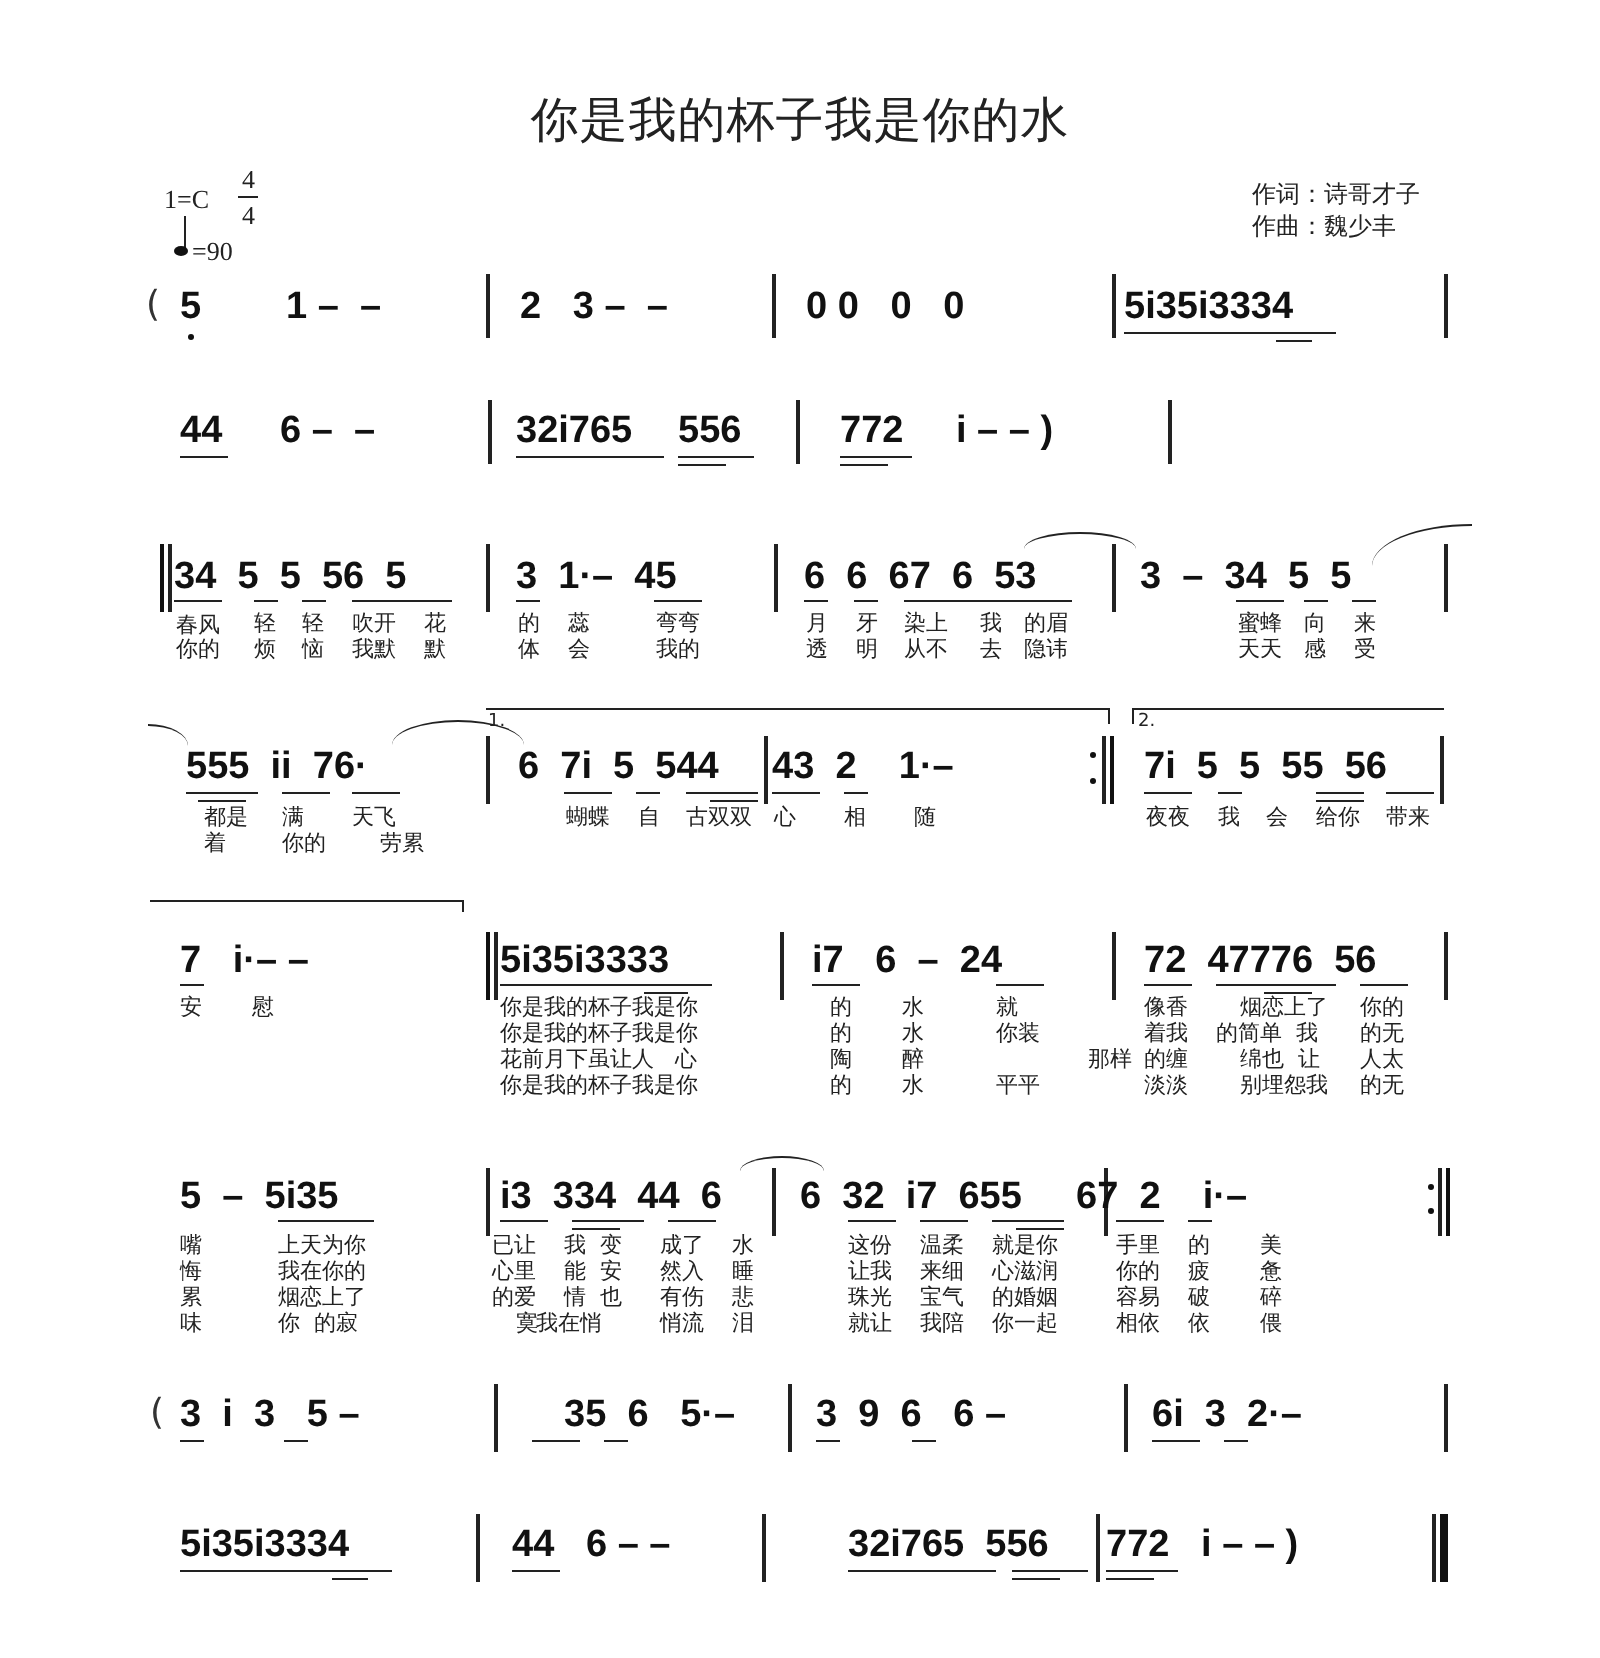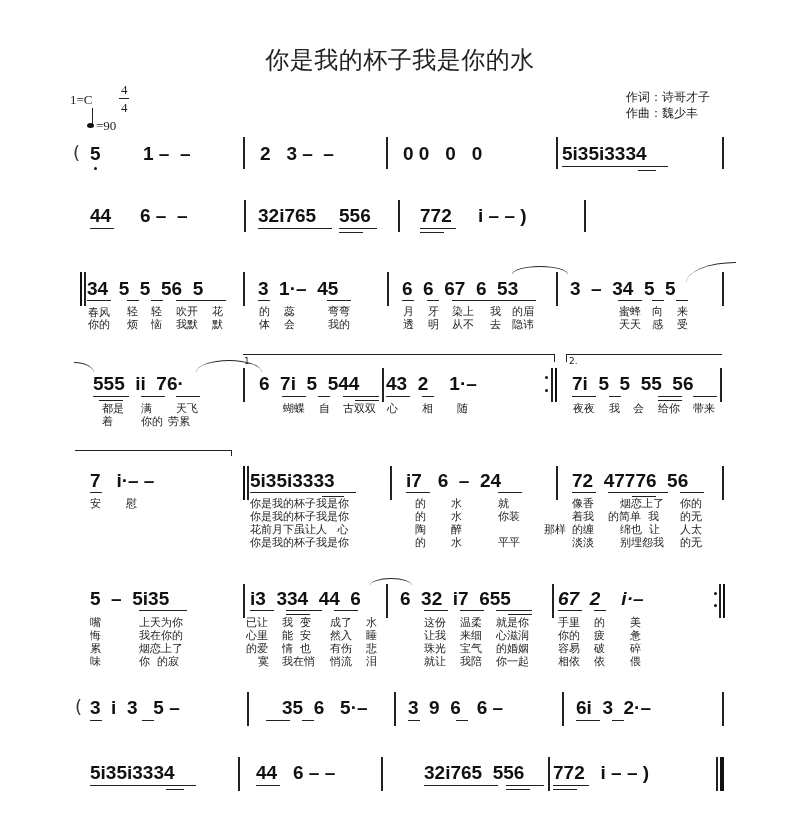--- a/index.html
+++ b/index.html
@@ -18,21 +18,21 @@
   .voltaL { position:absolute; width:1px; background:#222; }
   .vnum { position:absolute; font-size:9px; color:#222; }
   .paren { position:absolute; font-size:18px; color:#333; }
   .rdot { position:absolute; width:3px; height:3px; border-radius:50%; background:#111; }
 </style>
 </head>
 <body>
 
 <div class="abs title">你是我的杯子我是你的水</div>
 
-<div class="abs meta" style="left:70px;top:92px;">1=C</div>
+<div class="abs meta" style="left:82px;top:92px;">1=C</div>
 <div class="abs meta" style="left:121px;top:82px;">4</div>
 <div class="abs" style="left:119px;top:98px;width:10px;height:1px;background:#222;"></div>
 <div class="abs meta" style="left:121px;top:100px;">4</div>
 <div class="abs" style="left:92px;top:108px;width:1px;height:18px;background:#222;"></div>
 <div class="abs" style="left:87px;top:123px;width:7px;height:5px;border-radius:50%;background:#111;"></div>
 <div class="abs meta" style="left:96px;top:118px;">=90</div>
 
 <div class="abs credits" style="left:626px;top:90px;">作词：诗哥才子</div>
 <div class="abs credits" style="left:626px;top:106px;">作曲：魏少丰</div>
 
@@ -178,21 +178,21 @@
   <span class="lyr" style="left:422px;top:402px;">相</span>
   <span class="lyr" style="left:457px;top:402px;">随</span>
   <span class="lyr" style="left:573px;top:402px;">夜夜</span>
   <span class="lyr" style="left:609px;top:402px;">我</span>
   <span class="lyr" style="left:633px;top:402px;">会</span>
   <span class="lyr" style="left:658px;top:402px;">给你</span>
   <span class="lyr" style="left:693px;top:402px;">带来</span>
 
   <span class="lyr" style="left:102px;top:415px;">着</span>
   <span class="lyr" style="left:141px;top:415px;">你的</span>
-  <span class="lyr" style="left:168px;top:415px;">劳累</span>
+  <span class="lyr" style="left:190px;top:415px;">劳累</span>
 </div>
 
 <div>
   <div class="volta" style="left:75px;top:450px;width:156px;"></div>
   <div class="voltaL" style="left:231px;top:450px;height:6px;"></div>
   <span class="note" style="left:90px;top:470px;">7   i·– –</span>
   <div class="ul" style="left:90px;top:492px;width:12px;"></div>
   <div class="dbar" style="left:243px;top:466px;height:34px;"></div>
   <div class="barline" style="left:247px;top:466px;height:34px;"></div>
   <span class="note" style="left:250px;top:470px;">5i35i3333</span>
@@ -255,21 +255,21 @@
   <div class="ul" style="left:286px;top:614px;width:24px;"></div>
   <div class="ul" style="left:334px;top:610px;width:24px;"></div>
   <div class="slur" style="left:370px;top:578px;width:42px;height:14px;"></div>
   <div class="barline" style="left:386px;top:584px;height:34px;"></div>
   <span class="note" style="left:400px;top:588px;">6  32  i7  655</span>
   <div class="ul" style="left:424px;top:610px;width:24px;"></div>
   <div class="ul" style="left:460px;top:610px;width:24px;"></div>
   <div class="ul" style="left:496px;top:610px;width:36px;"></div>
   <div class="ul" style="left:508px;top:614px;width:24px;"></div>
   <div class="barline" style="left:552px;top:584px;height:34px;"></div>
-  <span class="note" style="left:558px;top:588px;font-style:italic;">67  2    i·–</span>
+  <span class="note" style="left:538px;top:588px;">67  2    i·–</span>
   <div class="ul" style="left:558px;top:610px;width:24px;"></div>
   <div class="ul" style="left:594px;top:610px;width:12px;"></div>
   <span class="rdot" style="left:714px;top:592px;"></span>
   <span class="rdot" style="left:714px;top:604px;"></span>
   <div class="barline" style="left:719px;top:584px;height:34px;"></div>
   <div class="dbar" style="left:723px;top:584px;height:34px;"></div>
 
   <span class="lyr" style="left:90px;top:616px;">嘴</span>
   <span class="lyr" style="left:139px;top:616px;">上天为你</span>
   <span class="lyr" style="left:246px;top:616px;">已让</span>
@@ -305,21 +305,21 @@
   <span class="lyr" style="left:424px;top:642px;">珠光</span>
   <span class="lyr" style="left:460px;top:642px;">宝气</span>
   <span class="lyr" style="left:496px;top:642px;">的婚姻</span>
   <span class="lyr" style="left:558px;top:642px;">容易</span>
   <span class="lyr" style="left:594px;top:642px;">破</span>
   <span class="lyr" style="left:630px;top:642px;">碎</span>
 
   <span class="lyr" style="left:90px;top:655px;">味</span>
   <span class="lyr" style="left:139px;top:655px;">你  的寂</span>
   <span class="lyr" style="left:258px;top:655px;">寞</span>
-  <span class="lyr" style="left:282px;top:655px;text-align:center;">我在悄</span>
+  <span class="lyr" style="left:268px;top:655px;text-align:center;">我在悄</span>
   <span class="lyr" style="left:330px;top:655px;">悄流</span>
   <span class="lyr" style="left:366px;top:655px;">泪</span>
   <span class="lyr" style="left:424px;top:655px;">就让</span>
   <span class="lyr" style="left:460px;top:655px;">我陪</span>
   <span class="lyr" style="left:496px;top:655px;">你一起</span>
   <span class="lyr" style="left:558px;top:655px;">相依</span>
   <span class="lyr" style="left:594px;top:655px;">依</span>
   <span class="lyr" style="left:630px;top:655px;">偎</span>
 </div>
 

